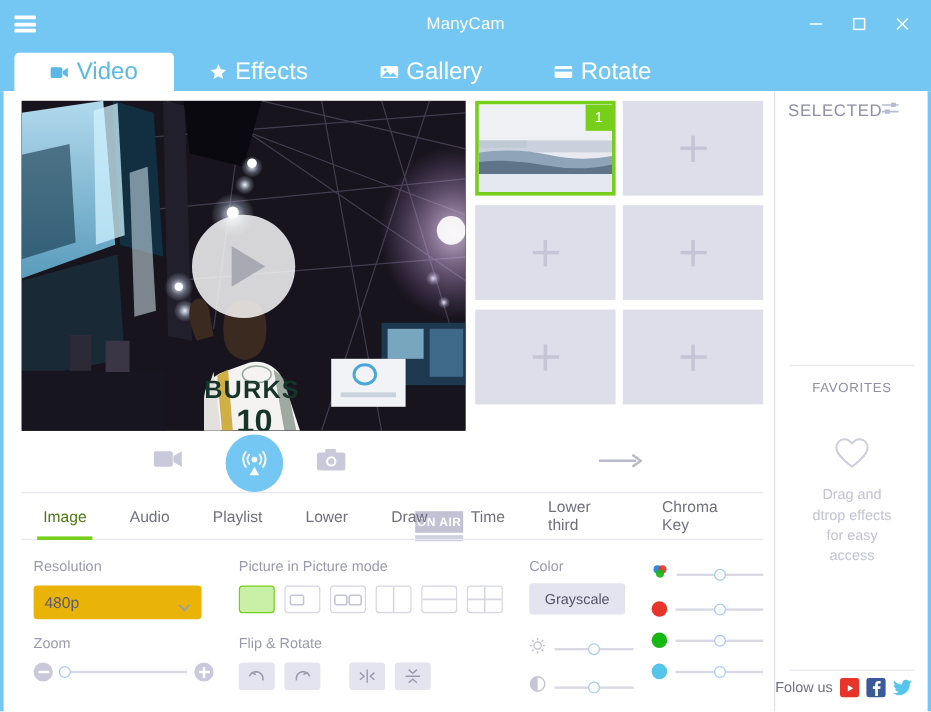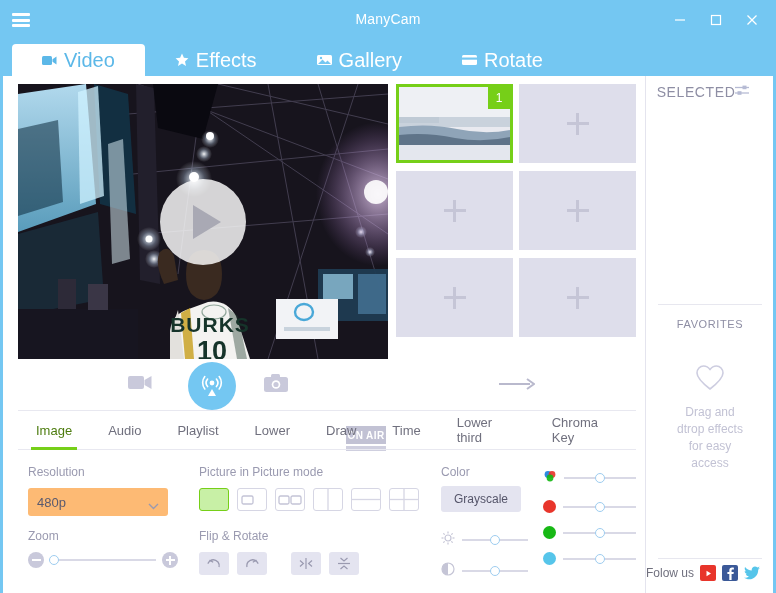--- a/index.html
+++ b/index.html
@@ -227,21 +227,21 @@
     margin-bottom: 9px;
   }
   .col-res  { position: absolute; left: 25px; top: 14px; width: 150px; }
   .col-zoom { position: absolute; left: 25px; top: 78px; width: 150px; }
   .col-pip  { position: absolute; left: 196px; top: 14px; width: 230px; }
   .col-flip { position: absolute; left: 196px; top: 78px; width: 230px; }
   .col-color{ position: absolute; left: 438px; top: 14px; width: 200px; }
 
   .select-box {
     width: 140px; height: 28px;
-    background: #fdba74;
+    background: #eab308;
     border-radius: 3px;
     display: flex; align-items: center;
     padding: 0 9px;
     font-size: 13px; color: #5a5a6e;
     cursor: pointer;
     position: relative;
   }
   .select-box .chev {
     position: absolute; right: 9px; top: 10px;
   }

